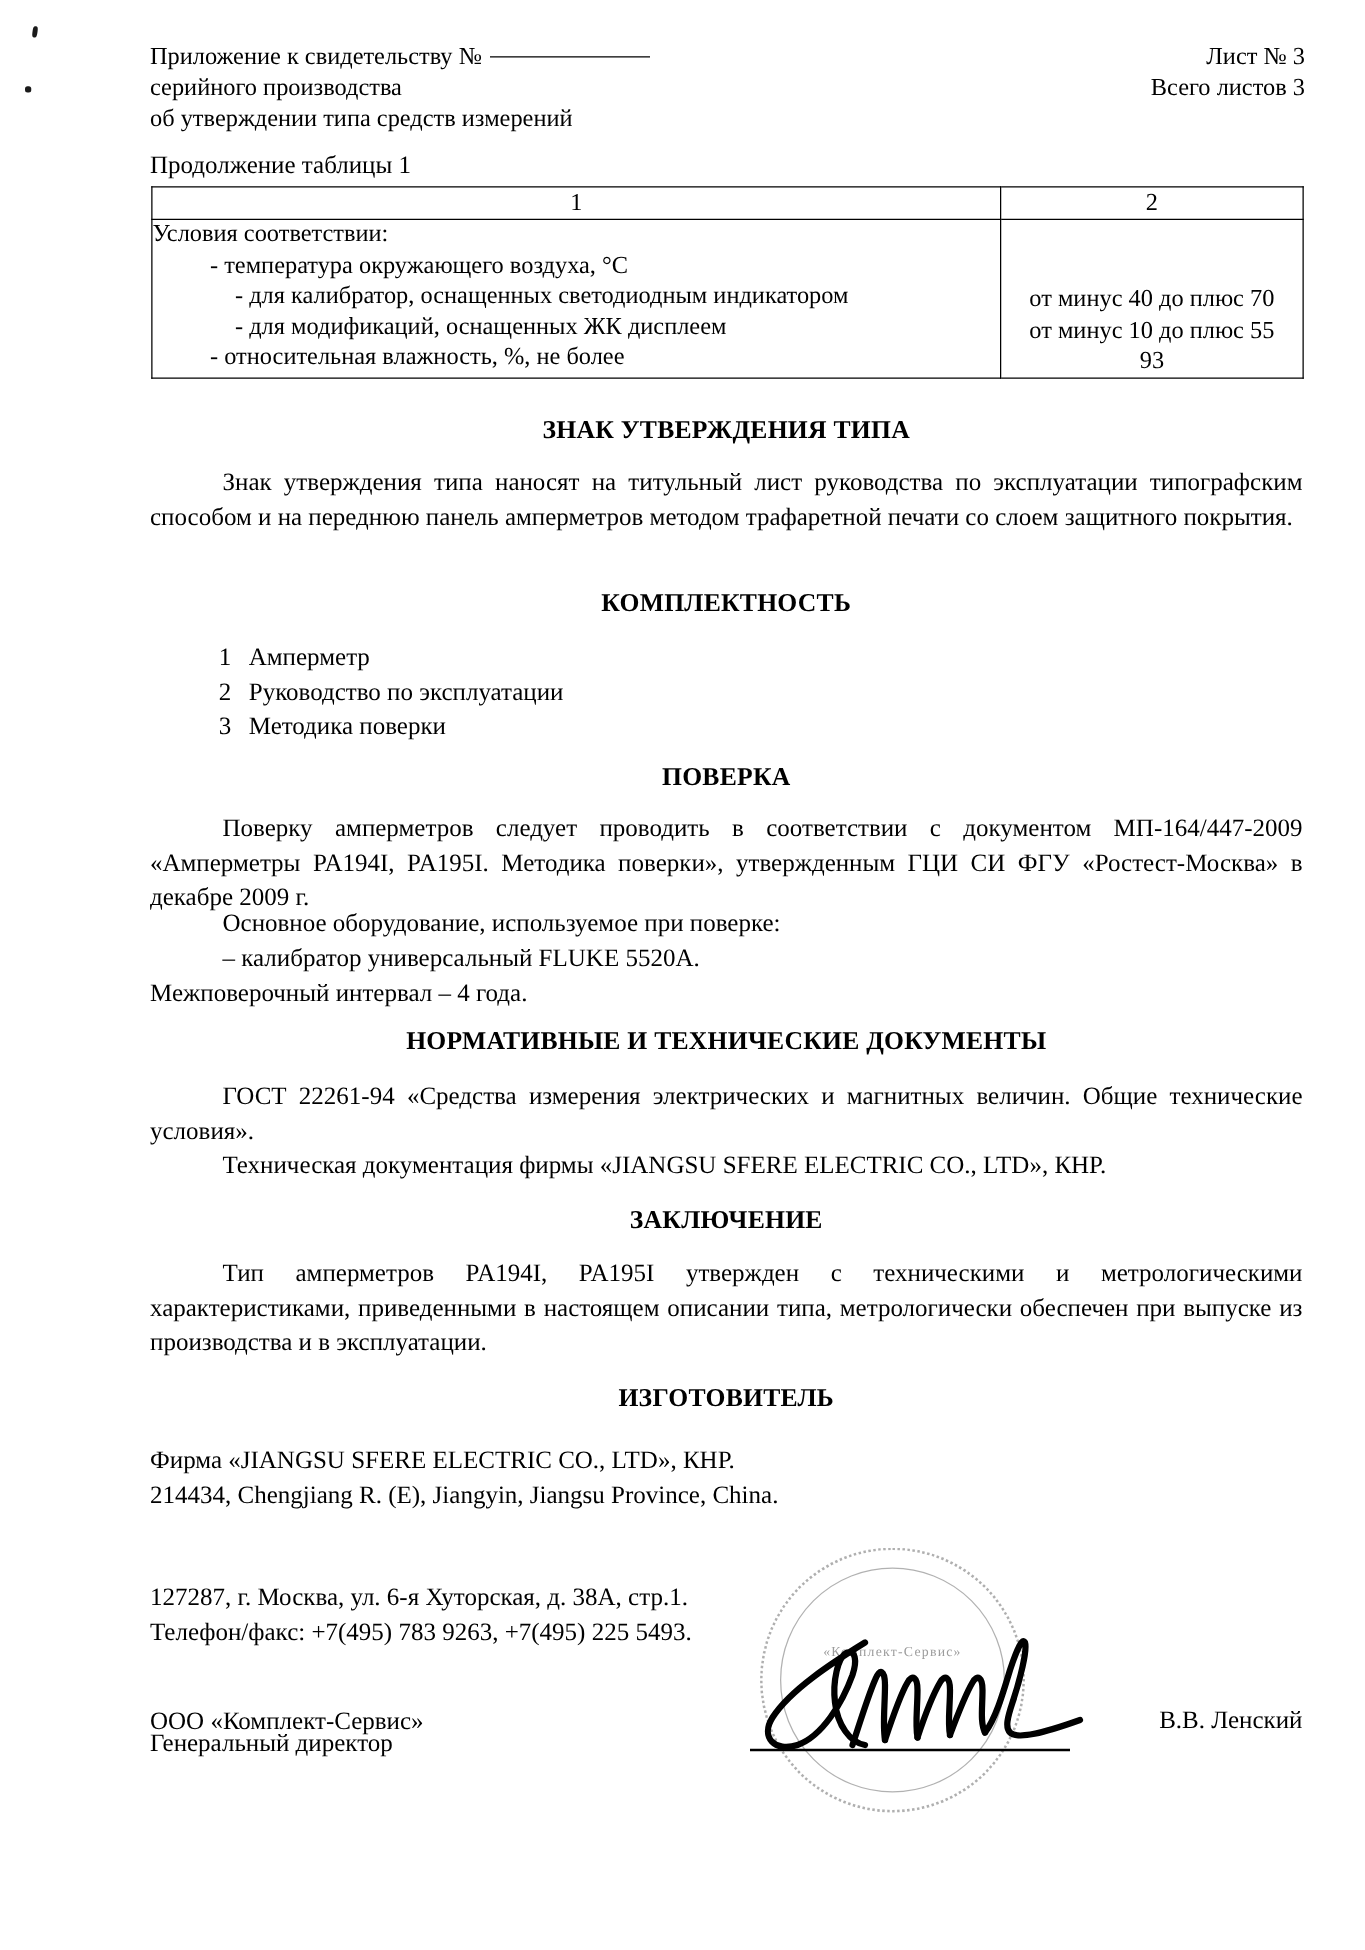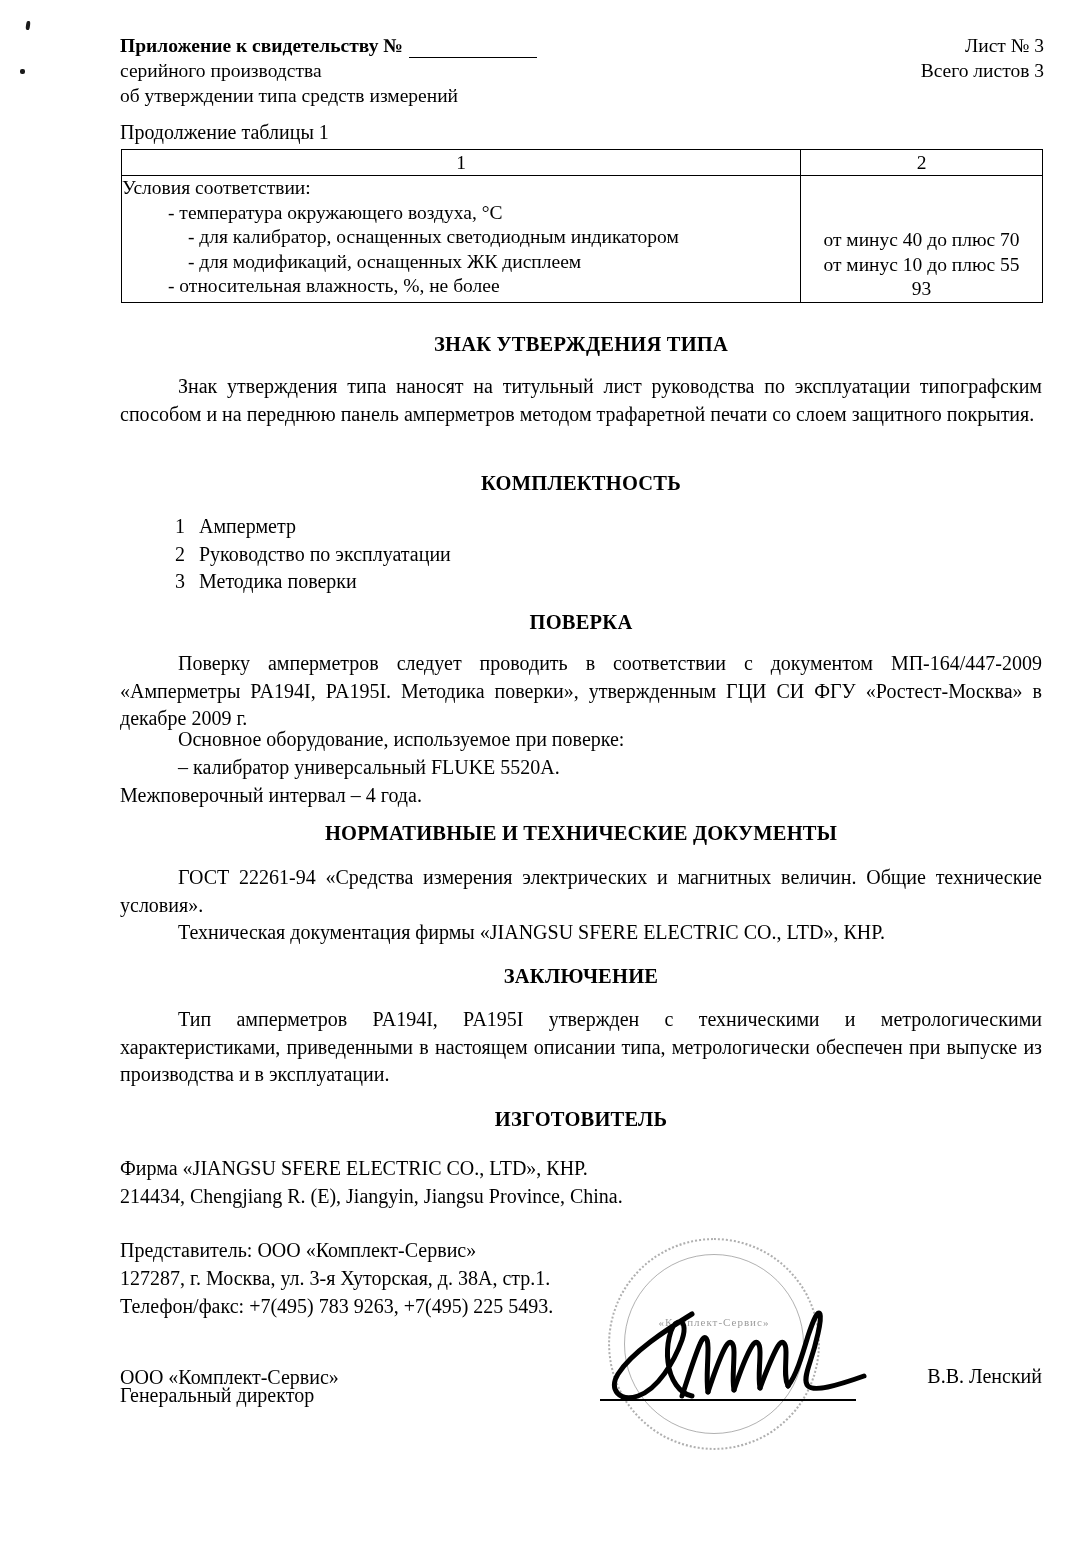--- a/index.html
+++ b/index.html
@@ -35,23 +35,22 @@
     justify-content: space-between;
     align-items: flex-start;
   }
   .header-left {
     font-size: 19.5px;
     line-height: 25px;
     white-space: nowrap;
   }
   .header-left .line1 {
     display: flex;
-    align-items: flex-end;
+    align-items: flex-start;
     gap: 6px;
-    font-weight: bold;
   }
   .blank-rule {
     display: inline-block;
     width: 128px;
     border-bottom: 1.6px solid #000;
     height: 12px;
   }
   .header-right {
     font-size: 19.5px;
     line-height: 25px;
@@ -291,22 +290,21 @@
   <div class="para" style="top:864px;">ГОСТ 22261-94 «Средства измерения электрических и магнитных величин. Общие технические условия».</div>
   <div class="para plain" style="top:919px;">Техническая документация фирмы «JIANGSU SFERE ELECTRIC CO., LTD», КНР.</div>
 
   <div class="sec-title" style="top:965px;">ЗАКЛЮЧЕНИЕ</div>
   <div class="para" style="top:1006px;">Тип амперметров PA194I, PA195I утвержден с техническими и метрологическими характеристиками, приведенными в настоящем описании типа, метрологически обеспечен при выпуске из производства и в эксплуатации.</div>
 
   <div class="sec-title" style="top:1108px;">ИЗГОТОВИТЕЛЬ</div>
   <div class="block-left" style="top:1155px;">Фирма «JIANGSU SFERE ELECTRIC CO., LTD», КНР.</div>
   <div class="block-left" style="top:1183px;">214434, Chengjiang R. (E), Jiangyin, Jiangsu Province, China.</div>
 
-  <div class="block-left" style="top:1237px;">Представитель: ООО «Комплект-Сервис»</div>
-  <div class="block-left" style="top:1265px;">127287, г. Москва, ул. 3-я Хуторская, д. 38А, стр.1.</div>
+  <div class="block-left" style="top:1265px;">127287, г. Москва, ул. 6-я Хуторская, д. 38А, стр.1.</div>
   <div class="block-left" style="top:1293px;">Телефон/факс: +7(495) 783 9263, +7(495) 225 5493.</div>
 
   <div class="sign-title" style="top:1335px;margin-top:46px;">Генеральный директор</div>
   <div class="sign-title" style="top:1363px;">ООО «Комплект-Сервис»</div>
 
   <div class="stamp">
     <div class="stamp-ring-outer"></div>
     <div class="stamp-ring-inner"></div>
     <div class="stamp-text">«Комплект-Сервис»</div>
   </div>

